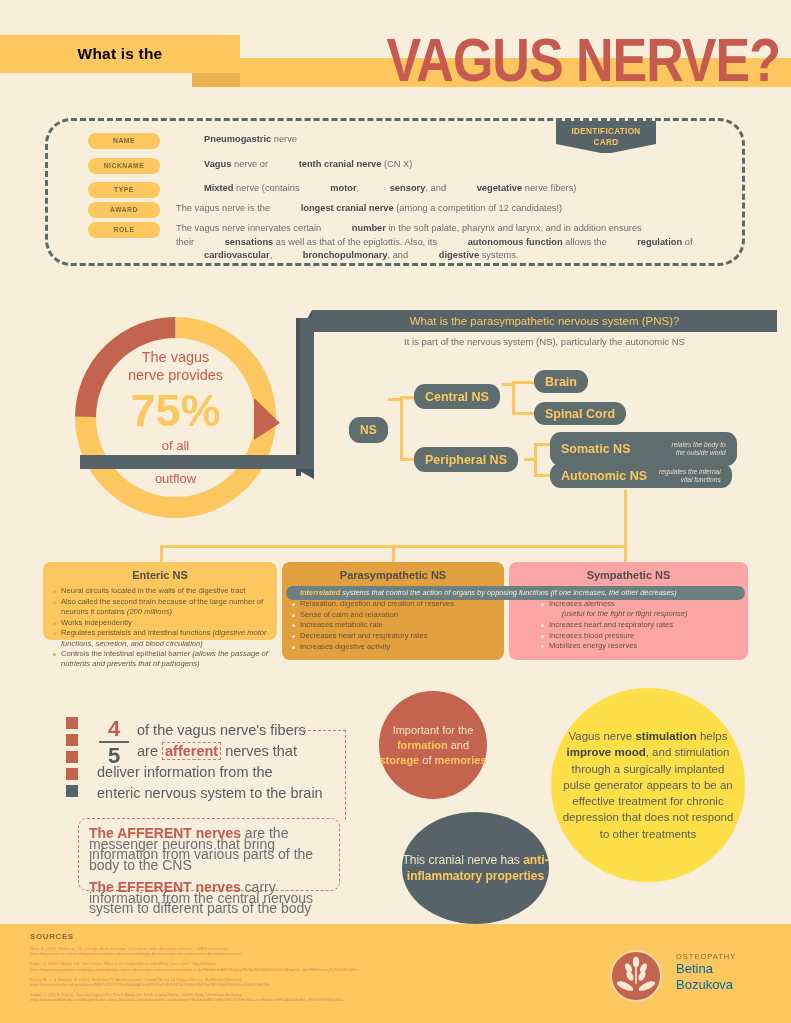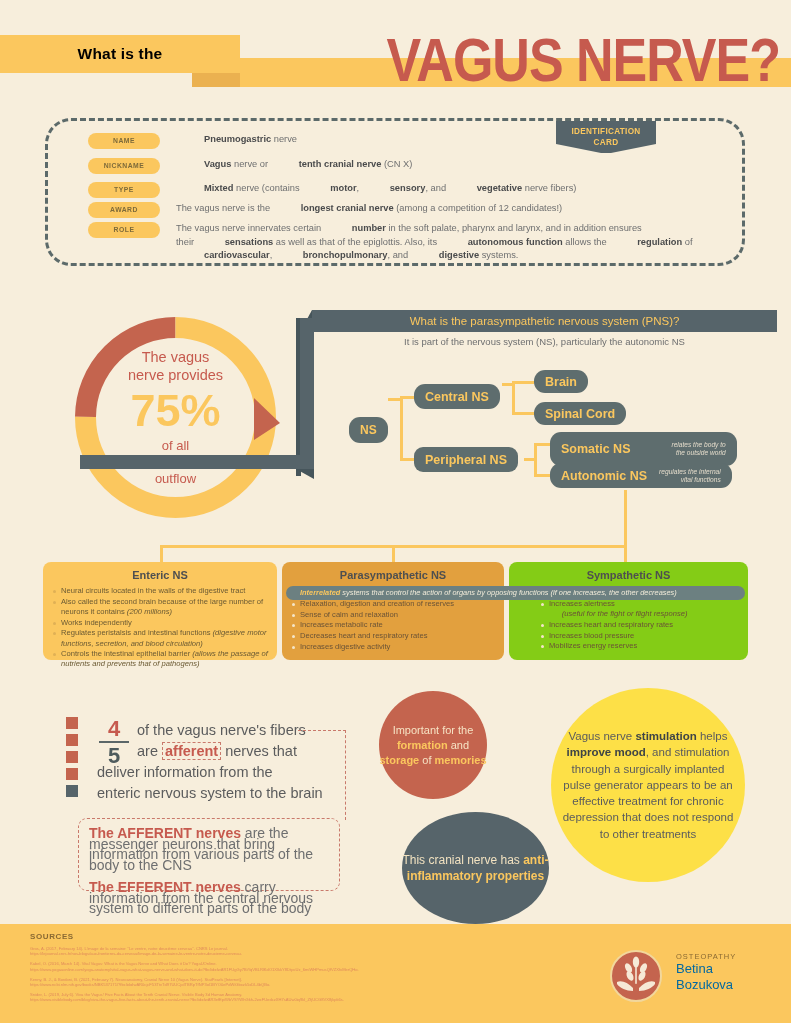--- a/index.html
+++ b/index.html
@@ -118,21 +118,21 @@
   .nscard li{
     font-size:7.6px; line-height:10.2px; color:#6B5A33; padding-left:9px;
     position:relative; margin-bottom:.5px;
   }
   .nscard li:before{
     content:""; position:absolute; left:1px; top:4px; width:3px; height:3px;
     border-radius:50%; background:#E0B055;
   }
   .c-enteric{ background:#FBC75E; }
   .c-para{ background:#E2A03E; }
-  .c-symp{ background:#84cc16; }
+  .c-symp{ background:#fca5a5; }
   .c-para li, .c-symp li{ color:#6B5336; }
   .c-para li:before, .c-symp li:before{ background:#F4E5C8; }
   .nscard i{ font-style:italic; }
   .interrel{
     position:absolute; left:286px; top:586px; width:459px; height:14px;
     background:#6C8081; border-radius:7px; color:#F2EBDA;
     font-size:7.4px; font-style:italic; line-height:14px; padding-left:14px;
     white-space:nowrap; z-index:5;
   }
   .interrel b{ color:#FBC75E; }
@@ -281,39 +281,39 @@
   </div>
   <div class="node" style="left:414px;top:384px;height:25px;font-size:12.5px;">
     <span>Central NS</span>
   </div>
   <div class="node" style="left:534px;top:370px;height:23px;font-size:12.5px;">
     <span>Brain</span>
   </div>
   <div class="node" style="left:534px;top:402px;height:23px;font-size:12.5px;">
     <span>Spinal Cord</span>
   </div>
-  <div class="node" style="left:414px;top:447px;height:25px;font-size:12.5px;border-radius:9px;">
+  <div class="node" style="left:414px;top:447px;height:25px;font-size:12.5px;">
     <span>Peripheral NS</span>
   </div>
   <div class="node" style="left:550px;top:432px;height:34px;font-size:12.5px;gap:29px;">
     <span>Somatic NS</span>
     <span class="sub">
       <span>relates the body to</span><br>
       <span>the outside world</span>
     </span>
   </div>
   <div class="node" style="left:550px;top:463px;height:25px;font-size:12.5px;">
     <span>Autonomic NS</span>
     <span class="sub">
       <span>regulates the internal</span><br>
       <span>vital functions</span>
     </span>
   </div>
 
-  <div class="nscard c-enteric" style="left:43px;top:562px;width:234px;height:98px;">
+  <div class="nscard c-enteric" style="left:43px;top:562px;width:234px;height:78px;">
     <h3>Enteric NS</h3>
     <ul id="enteric-list">
         <li>Neural circuits located in the walls of the digestive tract</li>
         <li>Also called the second brain because of the large number of neurons it contains <i>(200 millions)</i></li>
         <li>Works independently</li>
         <li>Regulates peristalsis and intestinal functions <i>(digestive motor functions, secretion, and blood circulation)</i></li>
         <li>Controls the intestinal epithelial barrier <i>(allows the passage of nutrients and prevents that of pathogens)</i></li>
       </ul>
   </div>
 

